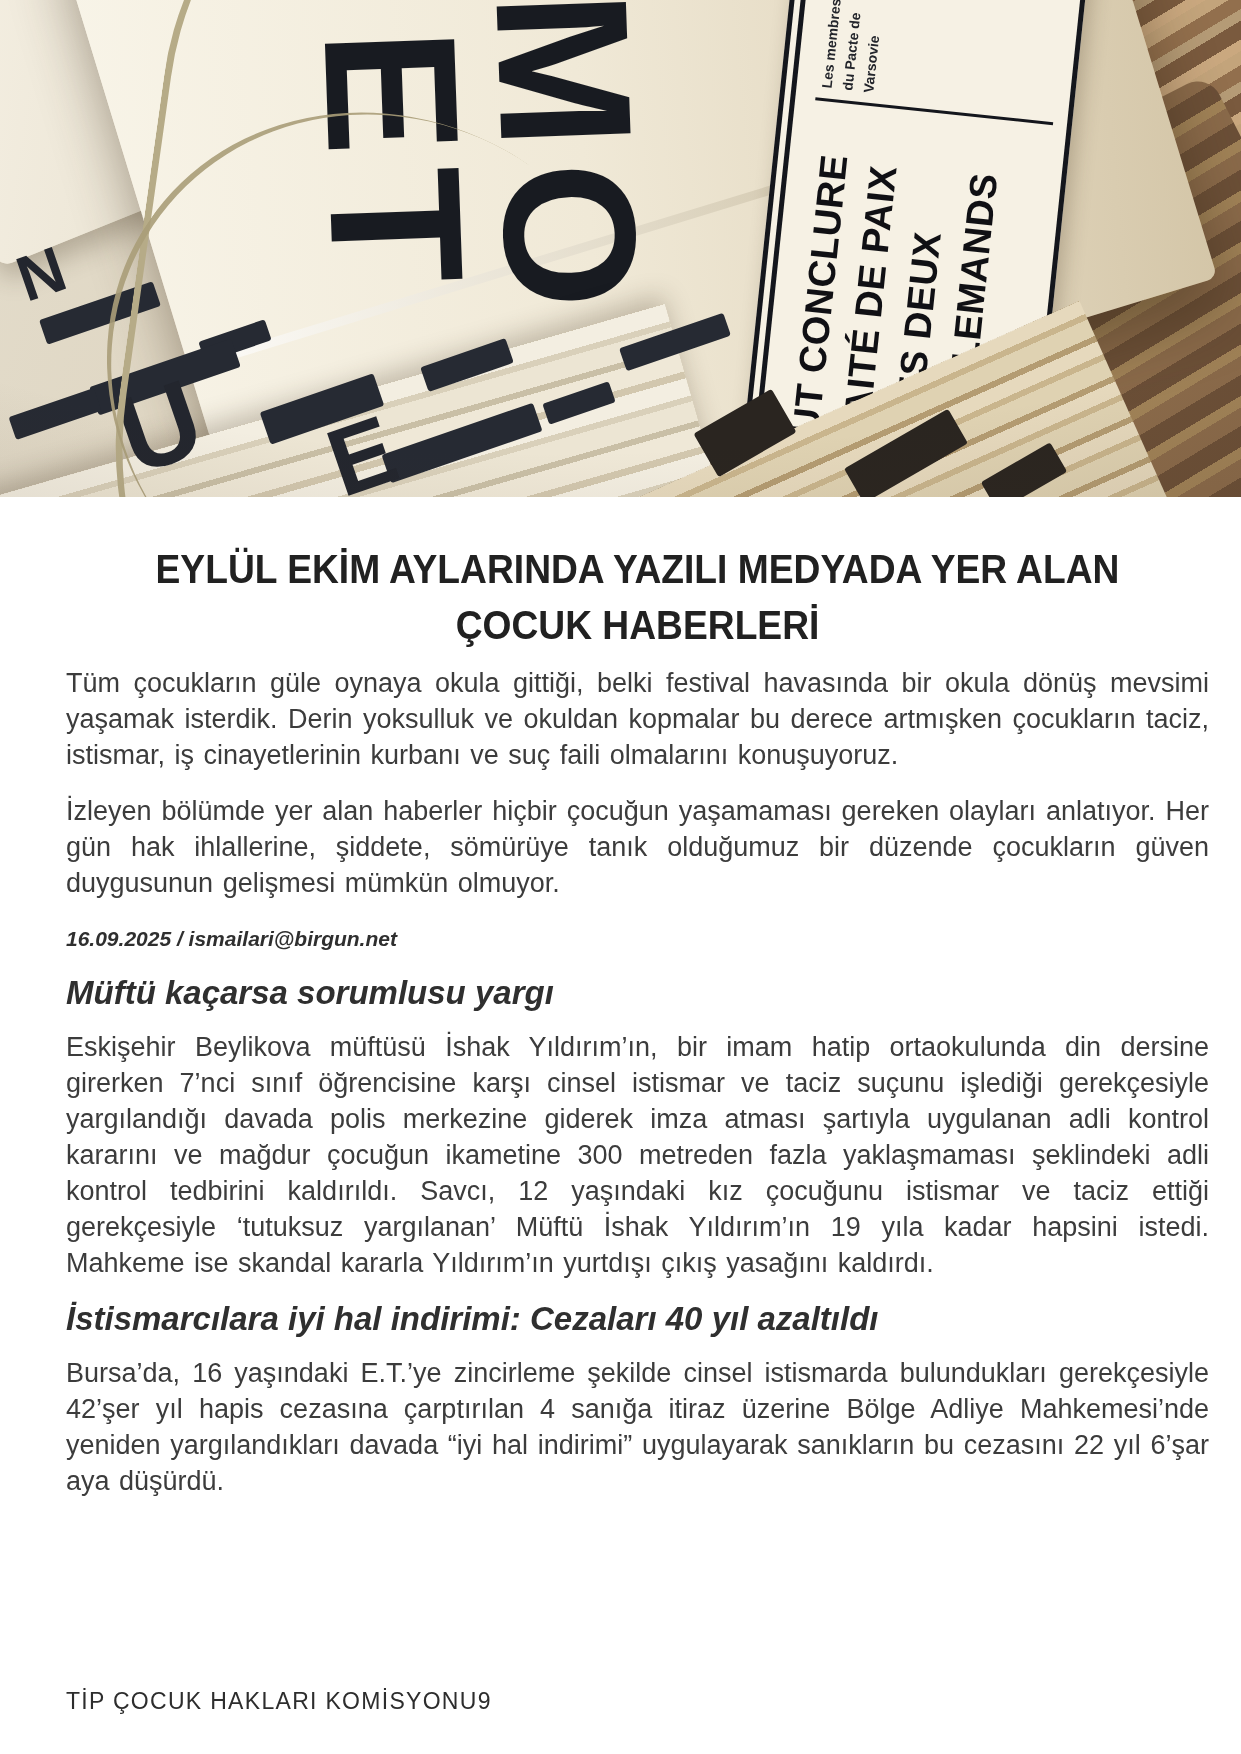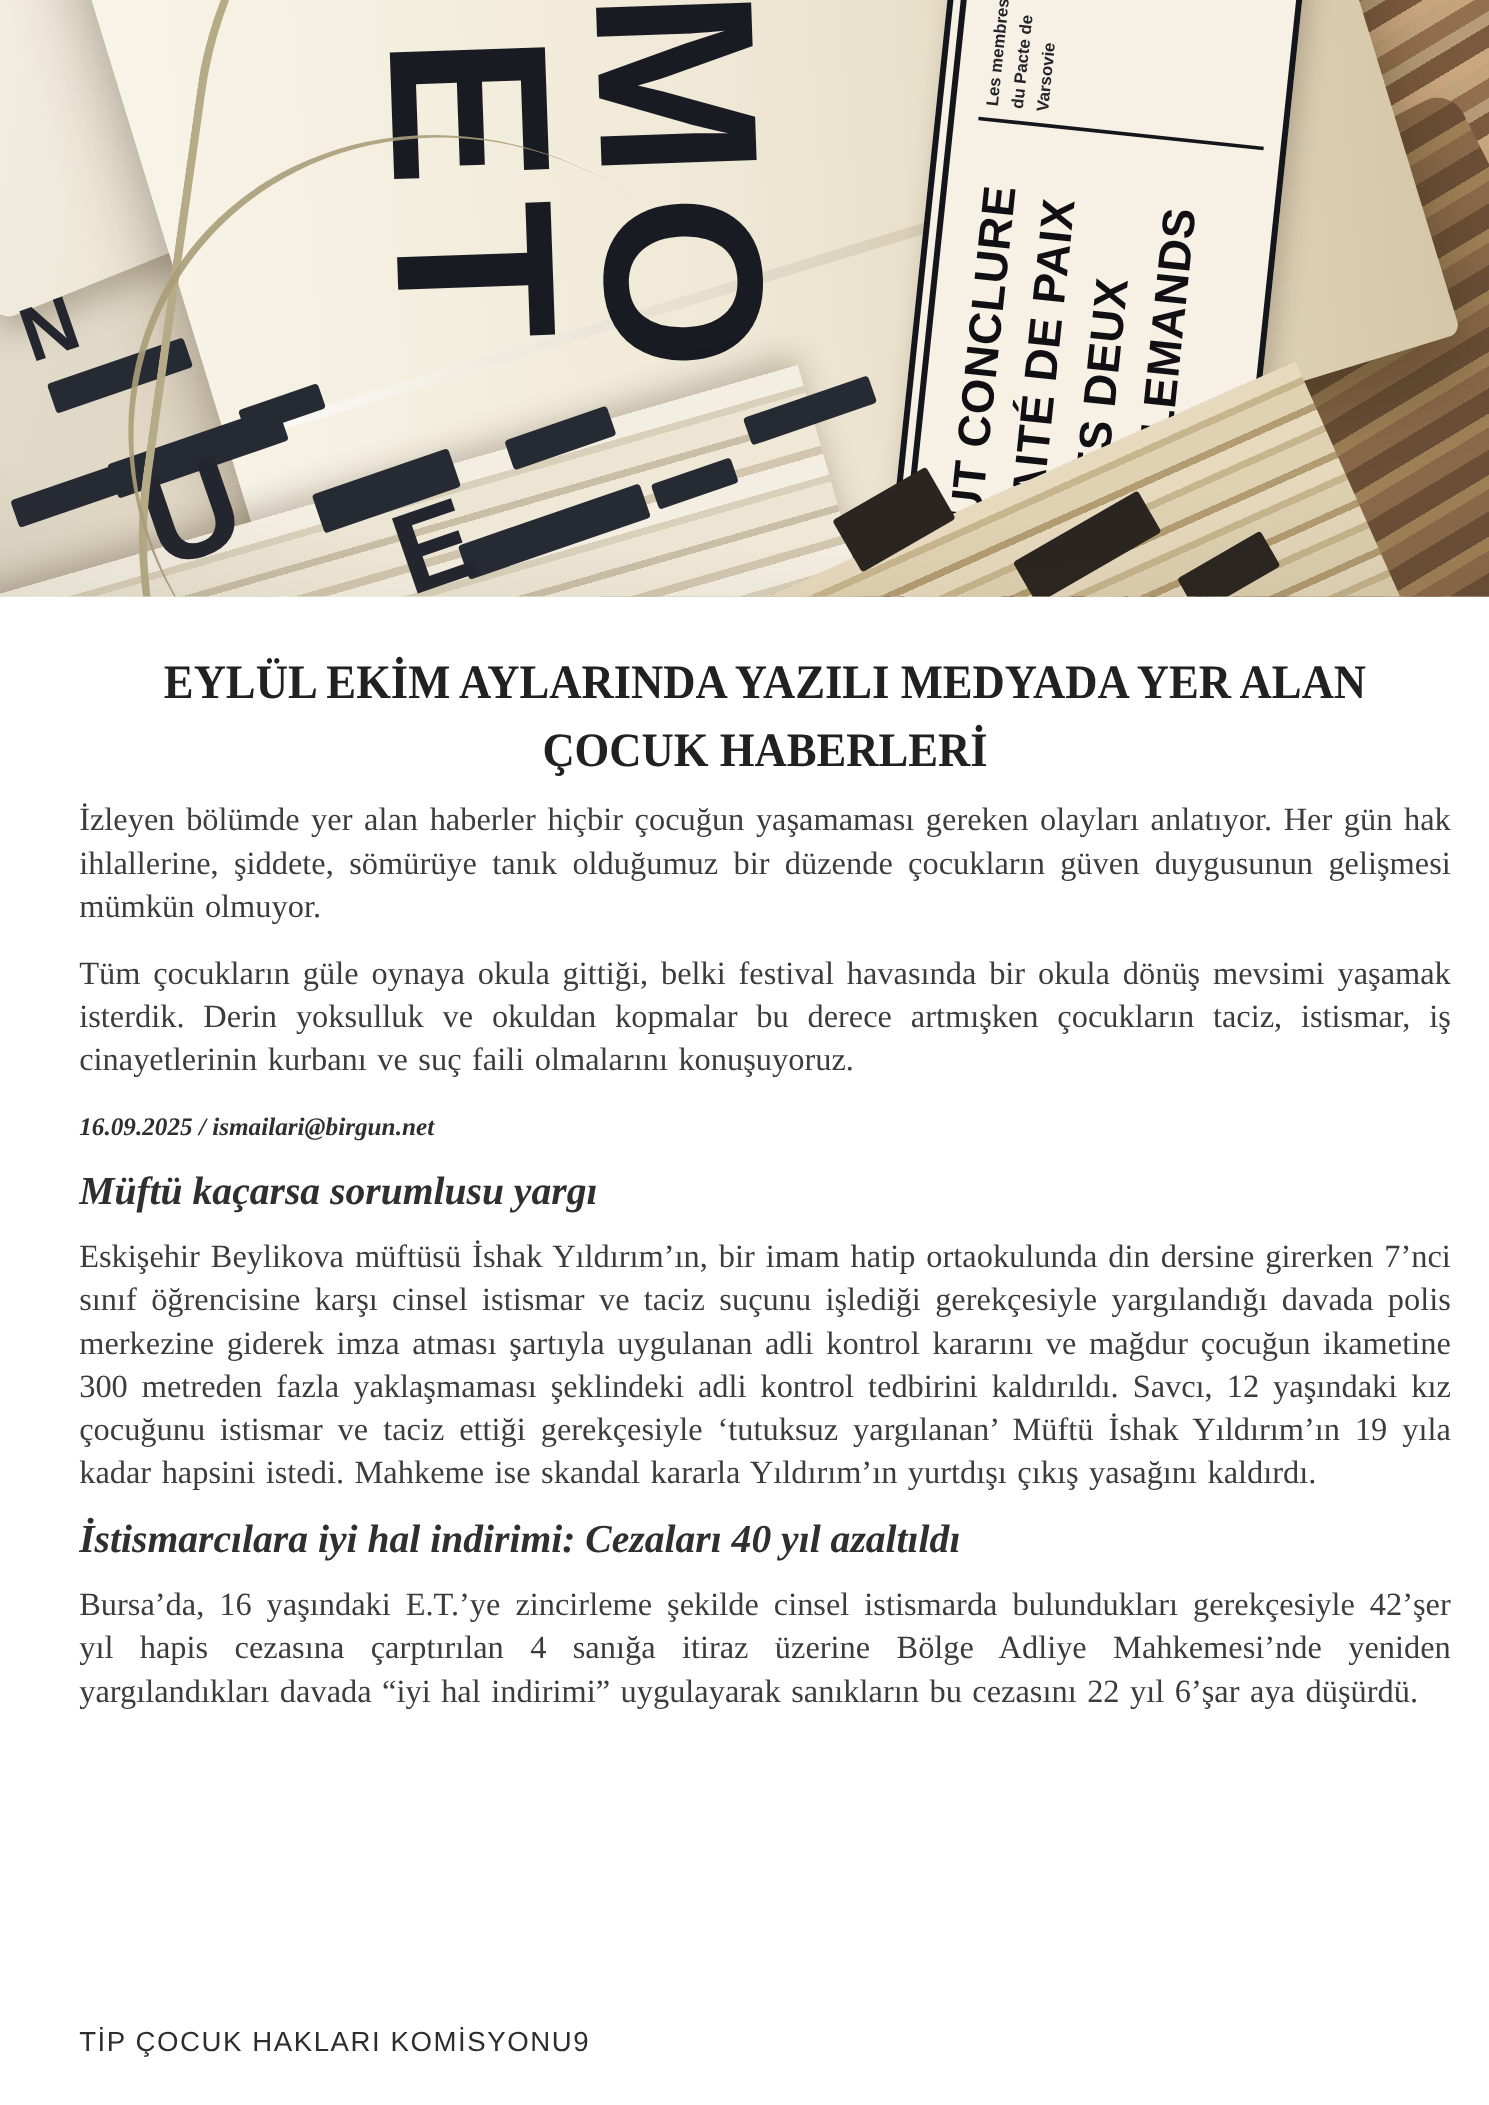--- a/index.html
+++ b/index.html
@@ -120,21 +120,20 @@
   }
   .ph-vig{
     inset:0;
     background:radial-gradient(130% 120% at 45% 25%, rgba(0,0,0,0) 55%, rgba(70,50,30,.22) 100%);
   }
 
   
   .content{
     position:relative;
     padding:0 32px 0 66px;
-    font-family:Liberation Serif, serif;
   }
   h1.doc-title{
     margin:44px 0 12px 0;
     text-align:center;
     font-size:40px;
     font-weight:700;
     color:#212121;
     letter-spacing:0;
   }
   .title-line{
@@ -240,22 +239,22 @@
     <div class="ph-vig"></div>
   </div>
 
   <div class="content">
 
     <h1 class="doc-title">
       <span class="title-line">EYLÜL EKİM AYLARINDA YAZILI MEDYADA YER ALAN</span>
       <span class="title-line">ÇOCUK HABERLERİ</span>
     </h1>
 
+    <p class="body-par">Tüm çocukların güle oynaya okula gittiği, belki festival havasında bir okula dönüş mevsimi yaşamak isterdik. Derin yoksulluk ve okuldan kopmalar bu derece artmışken çocukların taciz, istismar, iş cinayetlerinin kurbanı ve suç faili olmalarını konuşuyoruz.</p>
     <p class="body-par">İzleyen bölümde yer alan haberler hiçbir çocuğun yaşamaması gereken olayları anlatıyor. Her gün hak ihlallerine, şiddete, sömürüye tanık olduğumuz bir düzende çocukların güven duygusunun gelişmesi mümkün olmuyor.</p>
-    <p class="body-par">Tüm çocukların güle oynaya okula gittiği, belki festival havasında bir okula dönüş mevsimi yaşamak isterdik. Derin yoksulluk ve okuldan kopmalar bu derece artmışken çocukların taciz, istismar, iş cinayetlerinin kurbanı ve suç faili olmalarını konuşuyoruz.</p>
 
     <p class="dateline">16.09.2025 / ismailari@birgun.net</p>
     <p class="art-headline">Müftü kaçarsa sorumlusu yargı</p>
     <p class="body-par">Eskişehir Beylikova müftüsü İshak Yıldırım’ın, bir imam hatip ortaokulunda din dersine girerken 7’nci sınıf öğrencisine karşı cinsel istismar ve taciz suçunu işlediği gerekçesiyle yargılandığı davada polis merkezine giderek imza atması şartıyla uygulanan adli kontrol kararını ve mağdur çocuğun ikametine 300 metreden fazla yaklaşmaması şeklindeki adli kontrol tedbirini kaldırıldı. Savcı, 12 yaşındaki kız çocuğunu istismar ve taciz ettiği gerekçesiyle ‘tutuksuz yargılanan’ Müftü İshak Yıldırım’ın 19 yıla kadar hapsini istedi. Mahkeme ise skandal kararla Yıldırım’ın yurtdışı çıkış yasağını kaldırdı.</p>
 
     <p class="art-headline">İstismarcılara iyi hal indirimi: Cezaları 40 yıl azaltıldı</p>
     <p class="body-par">Bursa’da, 16 yaşındaki E.T.’ye zincirleme şekilde cinsel istismarda bulundukları gerekçesiyle 42’şer yıl hapis cezasına çarptırılan 4 sanığa itiraz üzerine Bölge Adliye Mahkemesi’nde yeniden yargılandıkları davada “iyi hal indirimi” uygulayarak sanıkların bu cezasını 22 yıl 6’şar aya düşürdü.</p>
 
   </div>
 

